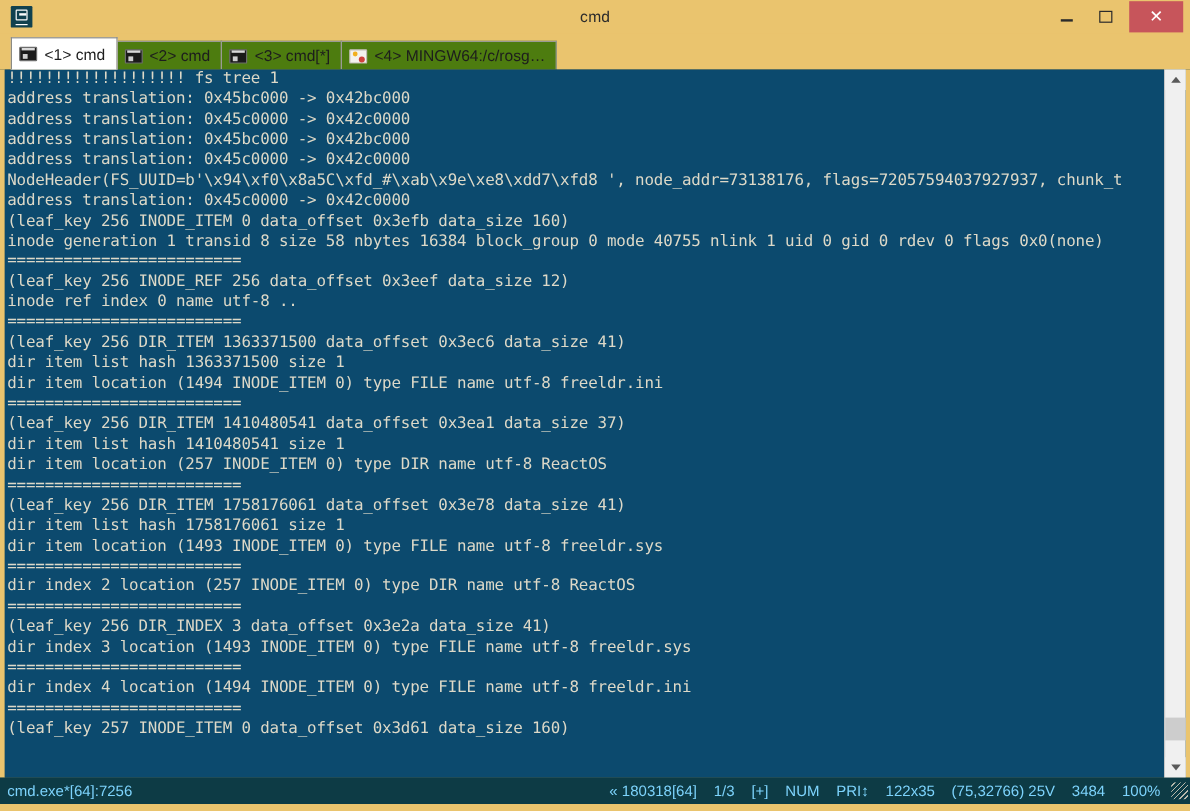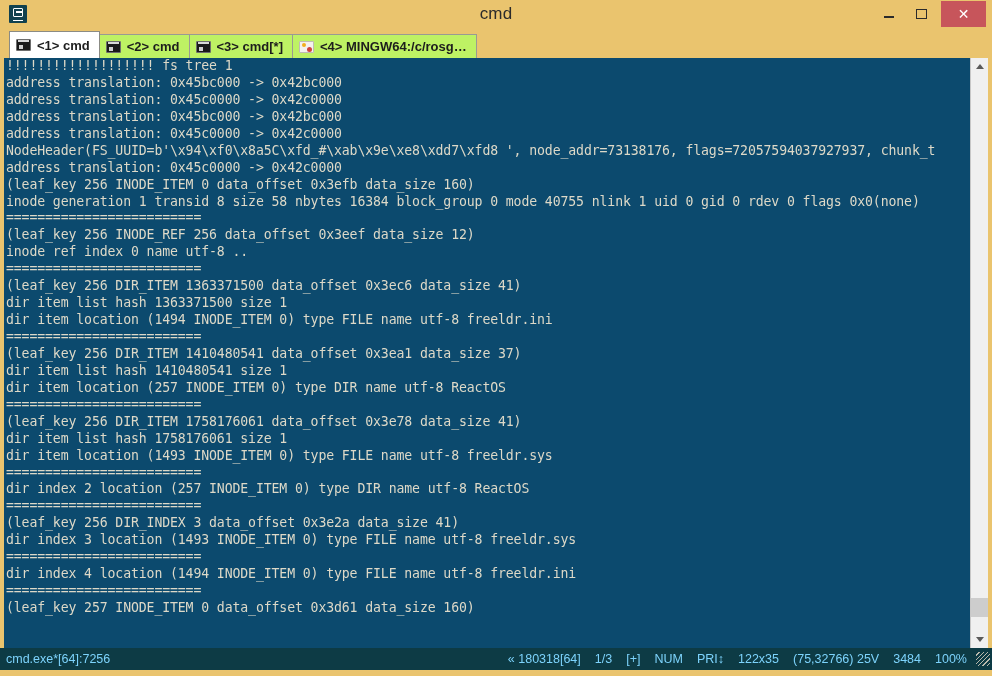--- a/index.html
+++ b/index.html
@@ -58,21 +58,21 @@
   .app-icon .icon-base {
     position: absolute;
     left: 4px; bottom: 2px;
     width: 10px; height: 1.5px;
     background: #fdfdfd;
   }
   .title-text {
     position: absolute;
     left: 0; right: 0;
     text-align: center;
-    font-size: 17px;
+    font-size: 13px;
     color: #2b2b2b;
     line-height: 28px;
     letter-spacing: 0.2px;
     pointer-events: none;
   }
   .winbtns {
     position: absolute;
     right: 6px; top: 0;
     height: 28px;
     display: flex;
@@ -118,28 +118,27 @@
     height: 30px;
     background: #eac46e;
     display: flex;
     align-items: flex-end;
   }
   .tabs {
     display: flex;
     align-items: flex-end;
     height: 30px;
     margin-left: 9px;
-    font-weight: bold;
   }
   .tab {
     height: 24px;
     display: flex;
     align-items: center;
     padding: 0 9px 0 6px;
-    background: #bef264;
+    background: #4d7c0f;
     border: 1px solid #9a9a93;
     border-bottom: none;
     box-sizing: border-box;
     margin-right: -1px;
     font-size: 13px;
     color: #1d1d1d;
     cursor: default;
     white-space: nowrap;
   }
   .tab.active {

